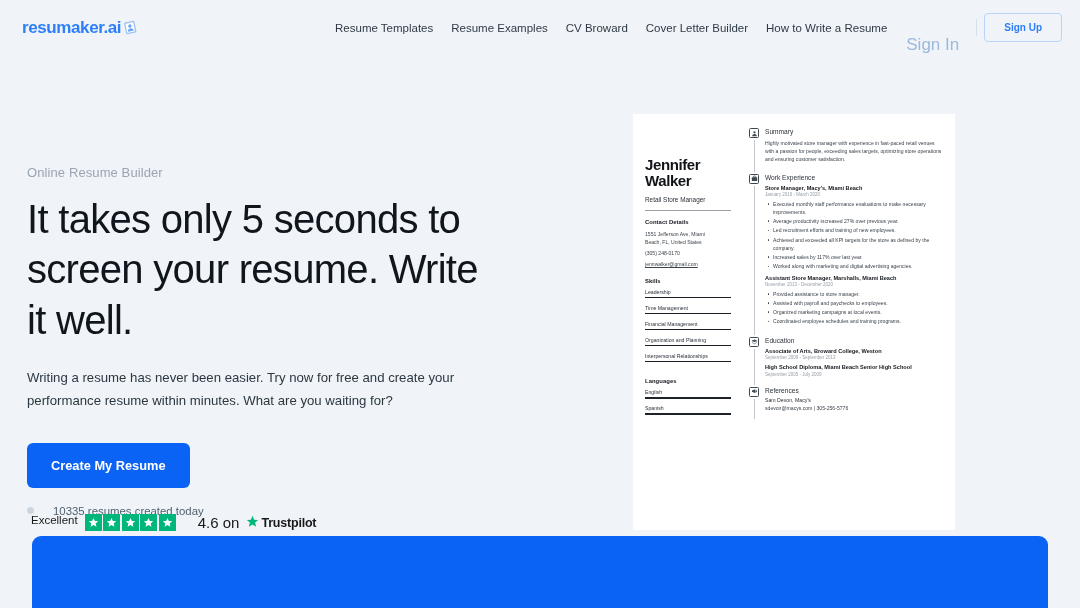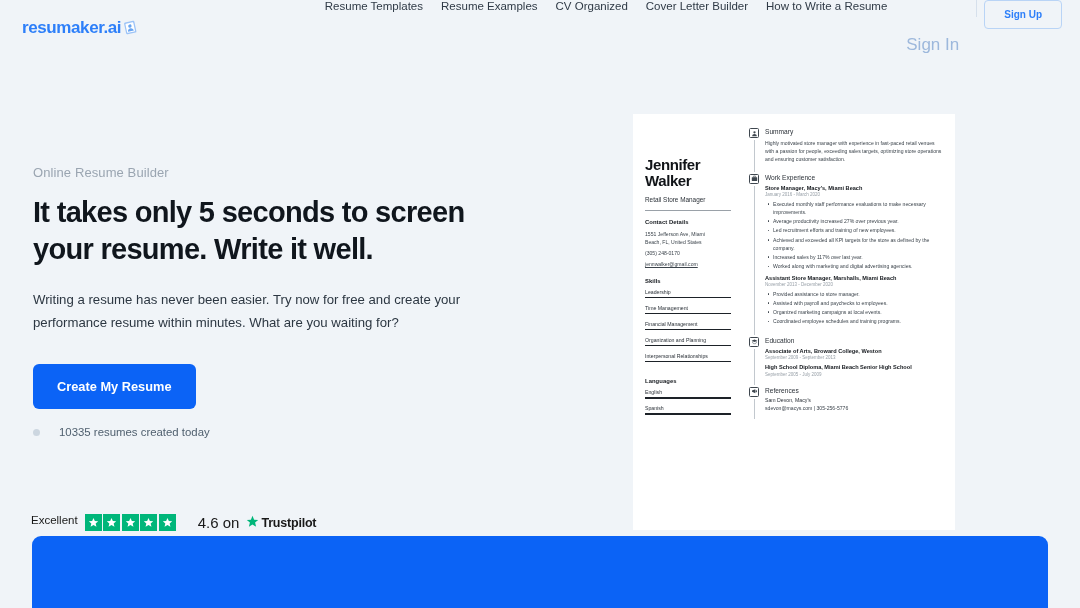--- a/index.html
+++ b/index.html
@@ -22,43 +22,43 @@
     font-size: 17px; font-weight: 700; color: #2d7ff9;
     letter-spacing: -0.4px;
   }
   .logo-mark {
     width: 17px; height: 17px; margin-left: 1px; position: relative;
     display: inline-block;
   }
   .logo-mark svg { display: block; }
 
   .nav-links {
-    display: flex; align-items: flex-start; margin-left: auto; margin-right: 18px; gap: 0;
+    display: flex; align-items: center; margin-left: auto; margin-right: 18px; gap: 0;
   }
   .nav-link {
     font-size: 11.5px; color: #2f3a46; padding: 0 9px; white-space: nowrap;
     cursor: pointer; text-decoration: none;
   }
   .nav-signin {
     font-size: 17px; color: #9db8dc; padding: 0 10px; white-space: nowrap; cursor: pointer; margin-top: 35px;
   }
   .nav-divider { width: 1px; height: 17px; background: #d6e0ec; margin: 0 7px; }
   .btn-signup {
     border: 1px solid #b9d4f6; border-radius: 4px; background: transparent;
     color: #2d7ff9; font-size: 10px; font-weight: 700;
     padding: 8px 19px; cursor: pointer; font-family: inherit; white-space: nowrap;
   }
 
   
-  .hero-left { position: absolute; left: 33px; top: 165px; width: 500px; }
+  .hero-left { position: absolute; left: 27px; top: 165px; width: 500px; }
   .eyebrow {
     font-size: 13px; color: #9aa5b1; margin-bottom: 14px; letter-spacing: 0.1px;
   }
   .headline {
-    font-size: 29px; line-height: 1.26; font-weight: 700; color: #10161d;
+    font-size: 40px; line-height: 1.26; font-weight: 400; color: #10161d;
     letter-spacing: -0.7px; max-width: 470px;
   }
   .subcopy {
     margin-top: 22px; font-size: 13.2px; line-height: 1.72; color: #2c3742;
     max-width: 452px;
   }
   .cta-btn {
     margin-top: 30px; display: inline-block; background: #0b63f6; color: #fff;
     font-size: 12.8px; font-weight: 700; border: none; border-radius: 6px;
     padding: 15px 24px; cursor: pointer; font-family: inherit;
@@ -163,21 +163,21 @@
             <circle cx="8.2" cy="7" r="1.7" fill="#6aa6f2"></circle>
             <path d="M5.2 12.2c0-1.7 1.4-3 3-3s3 1.3 3 3z" fill="#6aa6f2"></path>
           </g>
         </svg>
       </span>
     </div>
 
     <div class="nav-links">
       <a class="nav-link">Resume Templates</a>
       <a class="nav-link">Resume Examples</a>
-      <a class="nav-link">CV Organized</a>
+      <a class="nav-link">CV Broward</a>
       <a class="nav-link">Cover Letter Builder</a>
       <a class="nav-link">How to Write a Resume</a>
       <a class="nav-signin">Sign In</a>
       <span class="nav-divider"></span>
       <button class="btn-signup">Sign Up</button>
     </div>
   </div>
 
   <div class="hero-left">
     <div class="eyebrow">Online Resume Builder</div>

